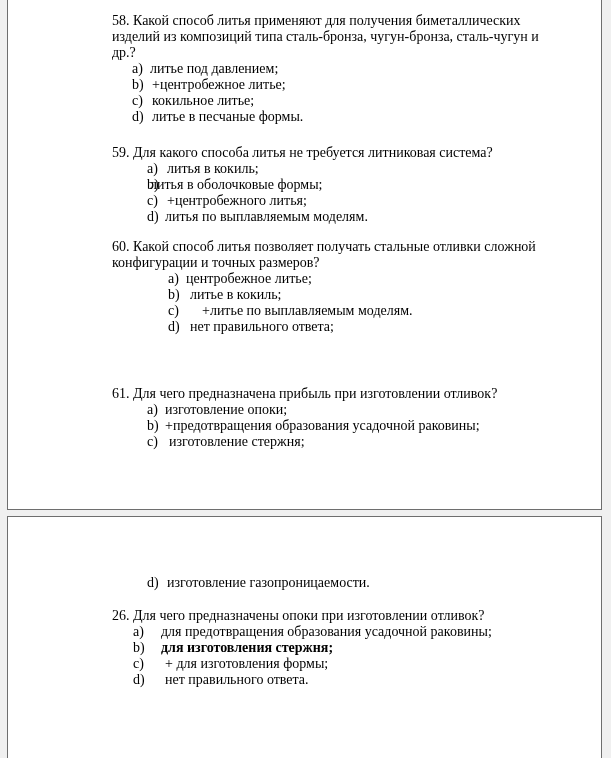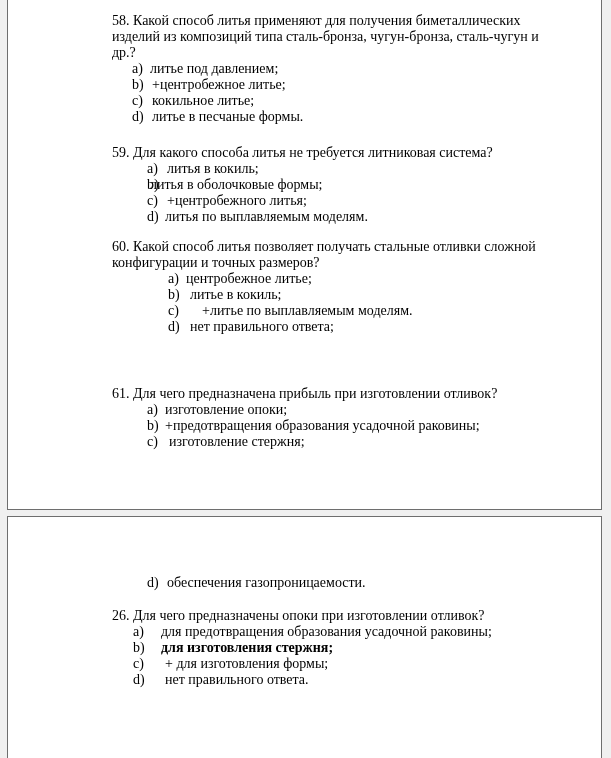--- a/index.html
+++ b/index.html
@@ -70,21 +70,21 @@
       <span class="opt"><span class="lbl">b)</span><span class="txt" style="left:18px;">+предотвращения образования усадочной раковины;</span></span>
       <span class="opt"><span class="lbl">c)</span><span class="txt" style="left:22px;">изготовление стержня;</span></span>
     </div>
   </div>
 
 </div>
 
 <div class="page" id="page2">
 
   <div class="q" style="left:139px; top:58px;">
-    <span class="opt"><span class="lbl">d)</span><span class="txt" style="left:20px;">обеспечения газопроницаемости.</span></span>
+    <span class="opt"><span class="lbl">d)</span><span class="txt" style="left:20px;">изготовление газопроницаемости.</span></span>
   </div>
 
   <div class="q" style="left:104px; top:91px;">
     <span class="qtext">26. Для чего предназначены опоки при изготовлении отливок?</span>
     <div style="margin-left:21px;">
       <span class="opt"><span class="lbl">a)</span><span class="txt" style="left:28px;">для предотвращения образования усадочной раковины;</span></span>
       <span class="opt"><span class="lbl">b)</span><span class="txt" style="left:28px;font-weight:bold;">для изготовления стержня;</span></span>
       <span class="opt"><span class="lbl">c)</span><span class="txt" style="left:32px;">+ для изготовления формы;</span></span>
       <span class="opt"><span class="lbl">d)</span><span class="txt" style="left:32px;">нет правильного ответа.</span></span>
     </div>

